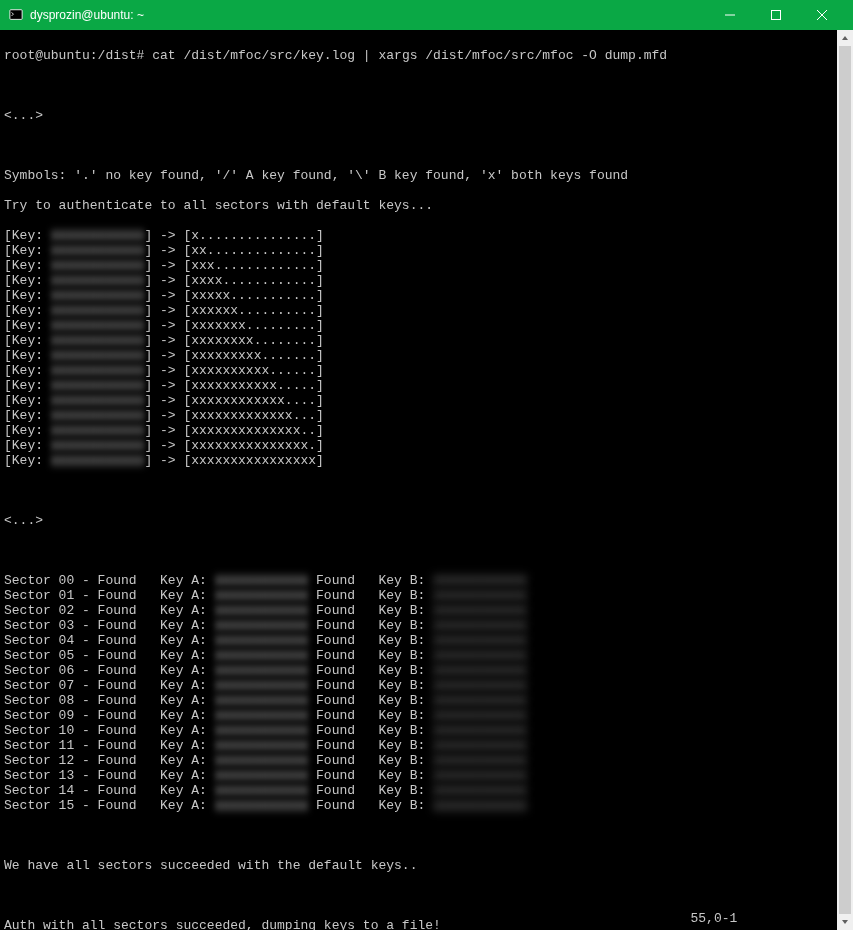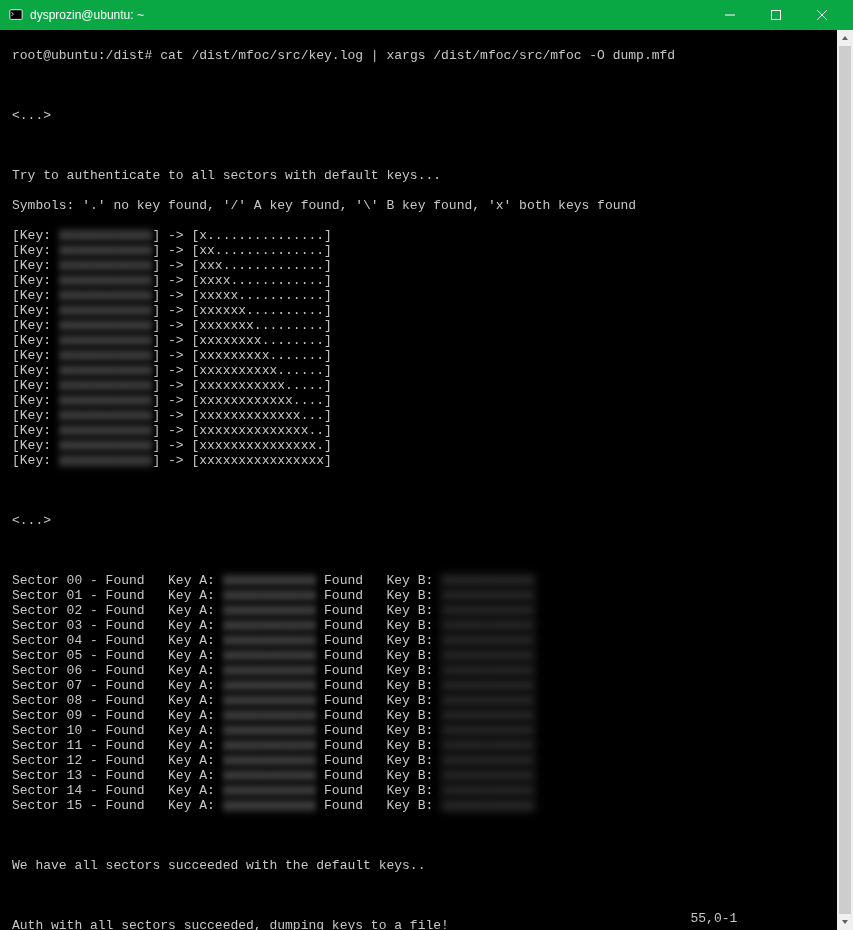--- a/index.html
+++ b/index.html
@@ -37,21 +37,21 @@
     cursor: pointer;
   }
   .win-btn svg { width: 10px; height: 10px; stroke: #fff; stroke-width: 1; fill: none; }
   .content-wrap {
     position: relative;
     height: calc(100% - 30px);
   }
   .terminal {
     background: #000;
     color: #c7c7c7;
-    padding: 3px 12px;
+    padding: 3px 4px;
     white-space: pre;
     line-height: 15px;
     letter-spacing: 0px;
     height: 100%;
     overflow: hidden;
     position: relative;
   }
   .terminal span { white-space: pre; }
   .prompt-user { color: #c7c7c7; }
   .cmd { color: #c7c7c7; }
@@ -131,22 +131,22 @@
       </svg>
   </div>
 </div>
 
 <div class="content-wrap">
 <div class="terminal">
 <div id="line-prompt"><span class="prompt-user">root@ubuntu:/dist# </span><span class="cmd">cat /dist/mfoc/src/key.log | xargs /dist/mfoc/src/mfoc -O dump.mfd</span></div>
 <div>&nbsp;</div>
 <div>&lt;...&gt;</div>
 <div>&nbsp;</div>
+<div>Symbols: '.' no key found, '/' A key found, '\' B key found, 'x' both keys found</div>
 <div>Try to authenticate to all sectors with default keys...</div>
-<div>Symbols: '.' no key found, '/' A key found, '\' B key found, 'x' both keys found</div>
 <div id="key-rows"><div><span>[Key: </span><span class="blur">xxxxxxxxxxxx</span><span>] -&gt; [x...............]</span></div><div><span>[Key: </span><span class="blur">xxxxxxxxxxxx</span><span>] -&gt; [xx..............]</span></div><div><span>[Key: </span><span class="blur">xxxxxxxxxxxx</span><span>] -&gt; [xxx.............]</span></div><div><span>[Key: </span><span class="blur">xxxxxxxxxxxx</span><span>] -&gt; [xxxx............]</span></div><div><span>[Key: </span><span class="blur">xxxxxxxxxxxx</span><span>] -&gt; [xxxxx...........]</span></div><div><span>[Key: </span><span class="blur">xxxxxxxxxxxx</span><span>] -&gt; [xxxxxx..........]</span></div><div><span>[Key: </span><span class="blur">xxxxxxxxxxxx</span><span>] -&gt; [xxxxxxx.........]</span></div><div><span>[Key: </span><span class="blur">xxxxxxxxxxxx</span><span>] -&gt; [xxxxxxxx........]</span></div><div><span>[Key: </span><span class="blur">xxxxxxxxxxxx</span><span>] -&gt; [xxxxxxxxx.......]</span></div><div><span>[Key: </span><span class="blur">xxxxxxxxxxxx</span><span>] -&gt; [xxxxxxxxxx......]</span></div><div><span>[Key: </span><span class="blur">xxxxxxxxxxxx</span><span>] -&gt; [xxxxxxxxxxx.....]</span></div><div><span>[Key: </span><span class="blur">xxxxxxxxxxxx</span><span>] -&gt; [xxxxxxxxxxxx....]</span></div><div><span>[Key: </span><span class="blur">xxxxxxxxxxxx</span><span>] -&gt; [xxxxxxxxxxxxx...]</span></div><div><span>[Key: </span><span class="blur">xxxxxxxxxxxx</span><span>] -&gt; [xxxxxxxxxxxxxx..]</span></div><div><span>[Key: </span><span class="blur">xxxxxxxxxxxx</span><span>] -&gt; [xxxxxxxxxxxxxxx.]</span></div><div><span>[Key: </span><span class="blur">xxxxxxxxxxxx</span><span>] -&gt; [xxxxxxxxxxxxxxxx]</span></div></div>
 <div>&nbsp;</div>
 <div>&lt;...&gt;</div>
 <div>&nbsp;</div>
 <div id="sector-rows"><div><span>Sector 00 - Found   Key A: </span><span class="blur">xxxxxxxxxxxx</span><span> Found   Key B: </span><span class="blur2">xxxxxxxxxxxx</span></div><div><span>Sector 01 - Found   Key A: </span><span class="blur">xxxxxxxxxxxx</span><span> Found   Key B: </span><span class="blur2">xxxxxxxxxxxx</span></div><div><span>Sector 02 - Found   Key A: </span><span class="blur">xxxxxxxxxxxx</span><span> Found   Key B: </span><span class="blur2">xxxxxxxxxxxx</span></div><div><span>Sector 03 - Found   Key A: </span><span class="blur">xxxxxxxxxxxx</span><span> Found   Key B: </span><span class="blur2">xxxxxxxxxxxx</span></div><div><span>Sector 04 - Found   Key A: </span><span class="blur">xxxxxxxxxxxx</span><span> Found   Key B: </span><span class="blur2">xxxxxxxxxxxx</span></div><div><span>Sector 05 - Found   Key A: </span><span class="blur">xxxxxxxxxxxx</span><span> Found   Key B: </span><span class="blur2">xxxxxxxxxxxx</span></div><div><span>Sector 06 - Found   Key A: </span><span class="blur">xxxxxxxxxxxx</span><span> Found   Key B: </span><span class="blur2">xxxxxxxxxxxx</span></div><div><span>Sector 07 - Found   Key A: </span><span class="blur">xxxxxxxxxxxx</span><span> Found   Key B: </span><span class="blur2">xxxxxxxxxxxx</span></div><div><span>Sector 08 - Found   Key A: </span><span class="blur">xxxxxxxxxxxx</span><span> Found   Key B: </span><span class="blur2">xxxxxxxxxxxx</span></div><div><span>Sector 09 - Found   Key A: </span><span class="blur">xxxxxxxxxxxx</span><span> Found   Key B: </span><span class="blur2">xxxxxxxxxxxx</span></div><div><span>Sector 10 - Found   Key A: </span><span class="blur">xxxxxxxxxxxx</span><span> Found   Key B: </span><span class="blur2">xxxxxxxxxxxx</span></div><div><span>Sector 11 - Found   Key A: </span><span class="blur">xxxxxxxxxxxx</span><span> Found   Key B: </span><span class="blur2">xxxxxxxxxxxx</span></div><div><span>Sector 12 - Found   Key A: </span><span class="blur">xxxxxxxxxxxx</span><span> Found   Key B: </span><span class="blur2">xxxxxxxxxxxx</span></div><div><span>Sector 13 - Found   Key A: </span><span class="blur">xxxxxxxxxxxx</span><span> Found   Key B: </span><span class="blur2">xxxxxxxxxxxx</span></div><div><span>Sector 14 - Found   Key A: </span><span class="blur">xxxxxxxxxxxx</span><span> Found   Key B: </span><span class="blur2">xxxxxxxxxxxx</span></div><div><span>Sector 15 - Found   Key A: </span><span class="blur">xxxxxxxxxxxx</span><span> Found   Key B: </span><span class="blur2">xxxxxxxxxxxx</span></div></div>
 <div>&nbsp;</div>
 <div>We have all sectors succeeded with the default keys..</div>
 <div>&nbsp;</div>
 <div>Auth with all sectors succeeded, dumping keys to a file!</div>
 

